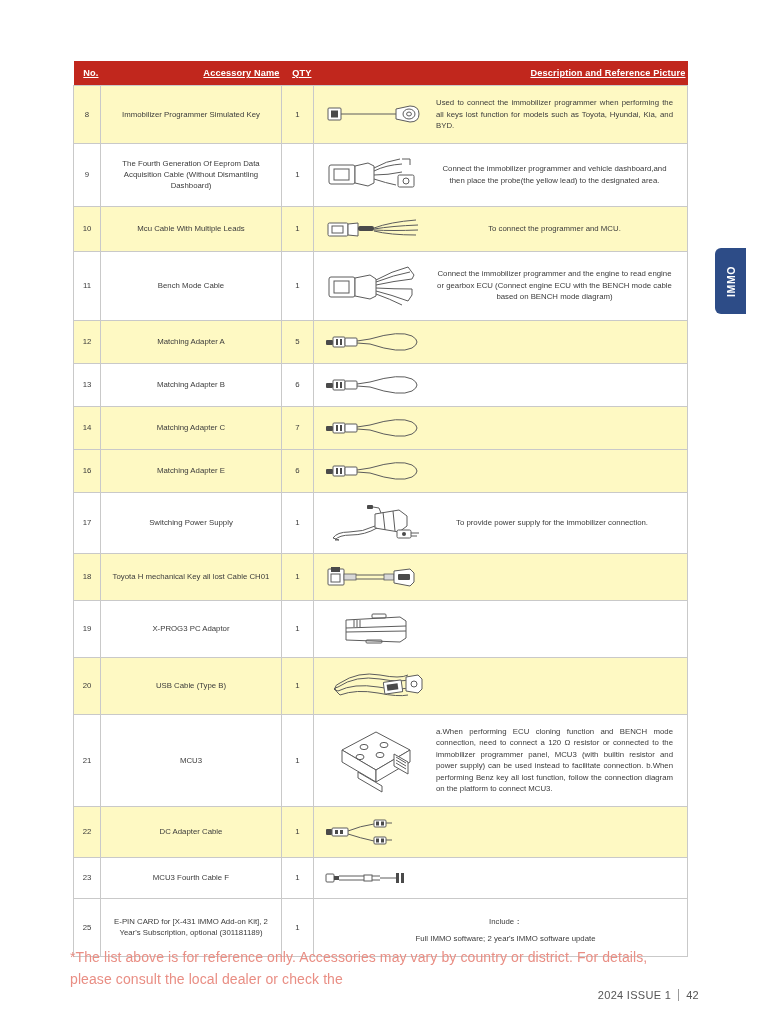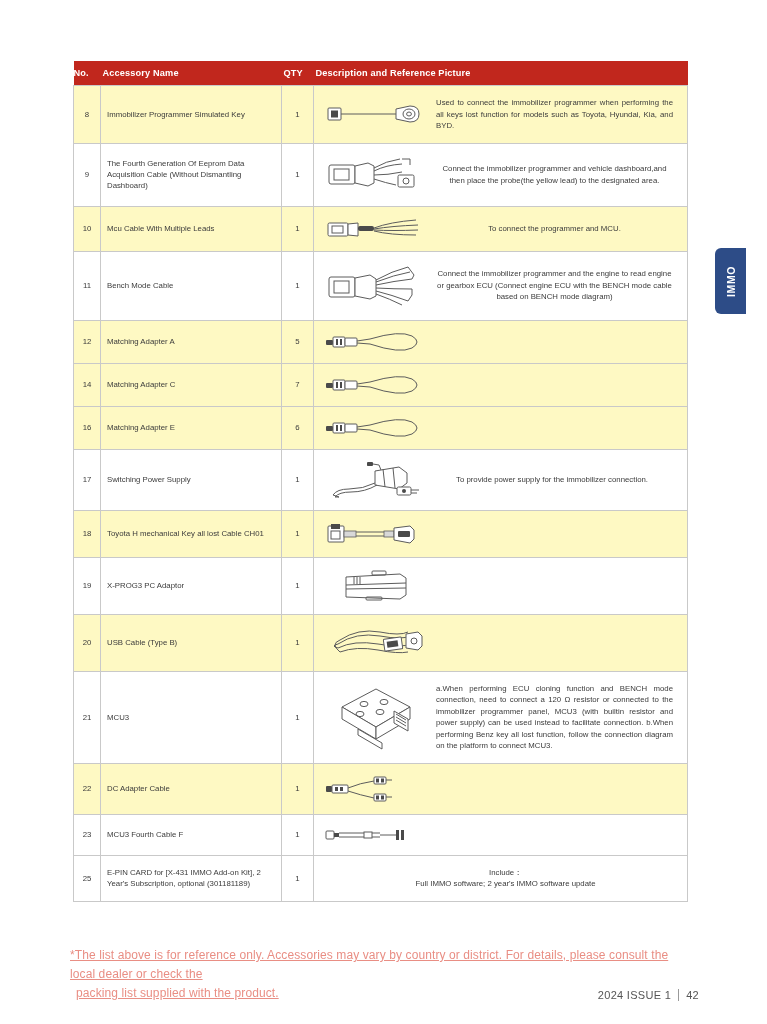--- a/index.html
+++ b/index.html
@@ -59,39 +59,40 @@
   table.acc col.c-name  { width: 181px; }
   table.acc col.c-qty   { width: 32px; }
   table.acc col.c-desc  { width: 374px; }
 
   table.acc thead th {
     background: #c1271d;
     color: #ffffff;
     font-size: 9.2px;
     font-weight: bold;
     padding: 7px 2px;
-    text-align: left;
+    text-align: right;
     border: none;
     letter-spacing: 0.15px;
+    text-decoration: underline;
   }
   table.acc thead th.th-no { padding-left: 0; }
 
   table.acc tbody td {
     border: 1px solid #c9c9c9;
     font-size: 7.8px;
     color: #3b3b3b;
     vertical-align: middle;
     padding: 5px 6px;
     line-height: 1.42;
   }
   table.acc tbody tr.shade td { background: #fef9c3; }
   table.acc tbody tr.plain td { background: #ffffff; }
 
   td.no   { text-align: center; font-size: 8px; padding: 5px 1px; }
-  td.name { text-align: left; padding-left: 10px; padding-right: 6px; }
+  td.name { text-align: center; padding-left: 10px; padding-right: 6px; }
   td.qty  { text-align: center; font-size: 8px; padding: 5px 1px; }
   td.desc { padding: 0; }
 
   .desc-inner {
     display: flex;
     align-items: center;
     width: 100%;
     min-height: 28px;
   }
   .pic {
@@ -108,40 +109,39 @@
     padding: 6px 8px 6px 4px;
     font-size: 7.8px;
     line-height: 1.48;
     color: #3b3b3b;
     text-align: justify;
   }
   .desc-text.left { text-align: center; }
   .desc-text.only {
     padding-left: 18px;
   }
-  .desc-text .ln { display: block; }
+  .desc-text .ln { display: block; margin-top: 6px; }
   .pic-empty { flex: 0 0 112px; }
 
   svg { display: block; }
   .st  { fill: none; stroke: #5c5c5c; stroke-width: 1; }
   .stf { fill: #ffffff; stroke: #5c5c5c; stroke-width: 1; }
   .dk  { fill: #4a4a4a; stroke: none; }
   .lt  { fill: #d8d8d8; stroke: #5c5c5c; stroke-width: 0.8; }
 
   
   .footnote {
     position: absolute;
     left: 70px;
     top: 946px;
     width: 620px;
-    font-size: 12px;
+    font-size: 14px;
     line-height: 1.6;
     color: #e98e84;
     letter-spacing: 0.1px;
-    text-decoration: underline;
   }
   .footnote .ln2 { display: block; padding-left: 6px; }
 
   
   .footer {
     position: absolute;
     right: 68px;
     top: 989px;
     display: flex;
     align-items: center;
@@ -295,20 +295,42 @@
                   <line class="st" x1="33" y1="11" x2="46" y2="9"></line>
                   <line class="st" x1="33" y1="13" x2="46" y2="14"></line>
                   <path class="st" d="M46 9 Q76 0 88 6 Q98 12 88 18 Q76 24 46 14"></path>
                 </svg>
               </div>
               <div class="pic-empty"></div>
             </div>
           </td>
         </tr>
 
+        <tr class="plain">
+          <td class="no">13</td>
+          <td class="name">Matching Adapter B</td>
+          <td class="qty">6</td>
+          <td class="desc">
+            <div class="desc-inner">
+              <div class="pic">
+                <svg width="104" height="24" viewBox="0 0 104 24">
+                  <rect class="dk" x="2" y="10" width="7" height="5" rx="1"></rect>
+                  <rect class="stf" x="9" y="7" width="12" height="10" rx="1"></rect>
+                  <rect class="dk" x="12" y="9" width="2" height="6"></rect>
+                  <rect class="dk" x="16" y="9" width="2" height="6"></rect>
+                  <rect class="stf" x="21" y="8" width="12" height="8" rx="1"></rect>
+                  <line class="st" x1="33" y1="11" x2="46" y2="9"></line>
+                  <line class="st" x1="33" y1="13" x2="46" y2="14"></line>
+                  <path class="st" d="M46 9 Q76 0 88 6 Q98 12 88 18 Q76 24 46 14"></path>
+                </svg>
+              </div>
+              <div class="pic-empty"></div>
+            </div>
+          </td>
+        </tr>
 
         <tr class="shade">
           <td class="no">14</td>
           <td class="name">Matching Adapter C</td>
           <td class="qty">7</td>
           <td class="desc">
             <div class="desc-inner">
               <div class="pic">
                 <svg width="104" height="24" viewBox="0 0 104 24">
                   <rect class="dk" x="2" y="10" width="7" height="5" rx="1"></rect>
@@ -544,21 +566,20 @@
             </div>
           </td>
         </tr>
 
       </tbody>
     </table>
   </div>
 
   <div class="footnote">
     <span>*The list above is for reference only. Accessories may vary by country or district. For details, please consult the local dealer or check the</span>
-    <span class="ln2">packing list supplied with the product.</span>
   </div>
 
   <div class="footer">
     <span>2024 ISSUE 1</span>
     <span class="divider"></span>
     <span>42</span>
   </div>
 
 </div>
 

